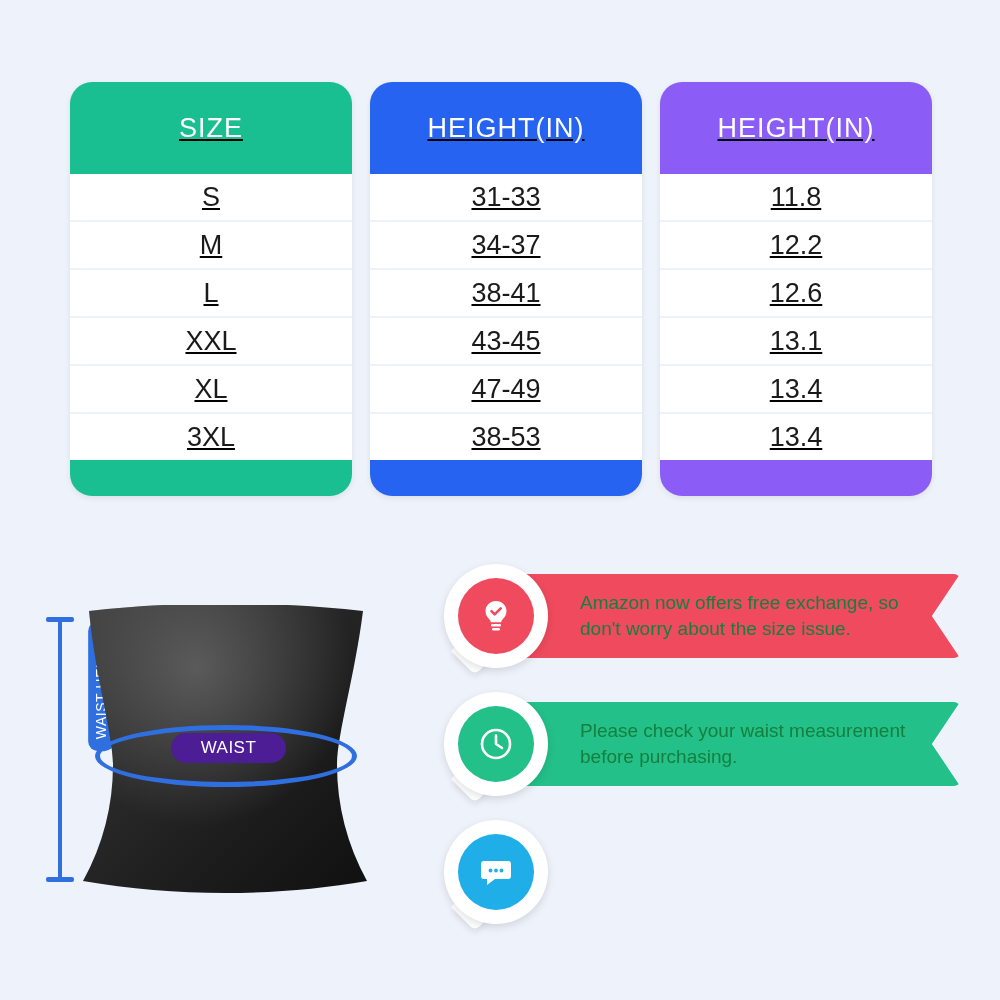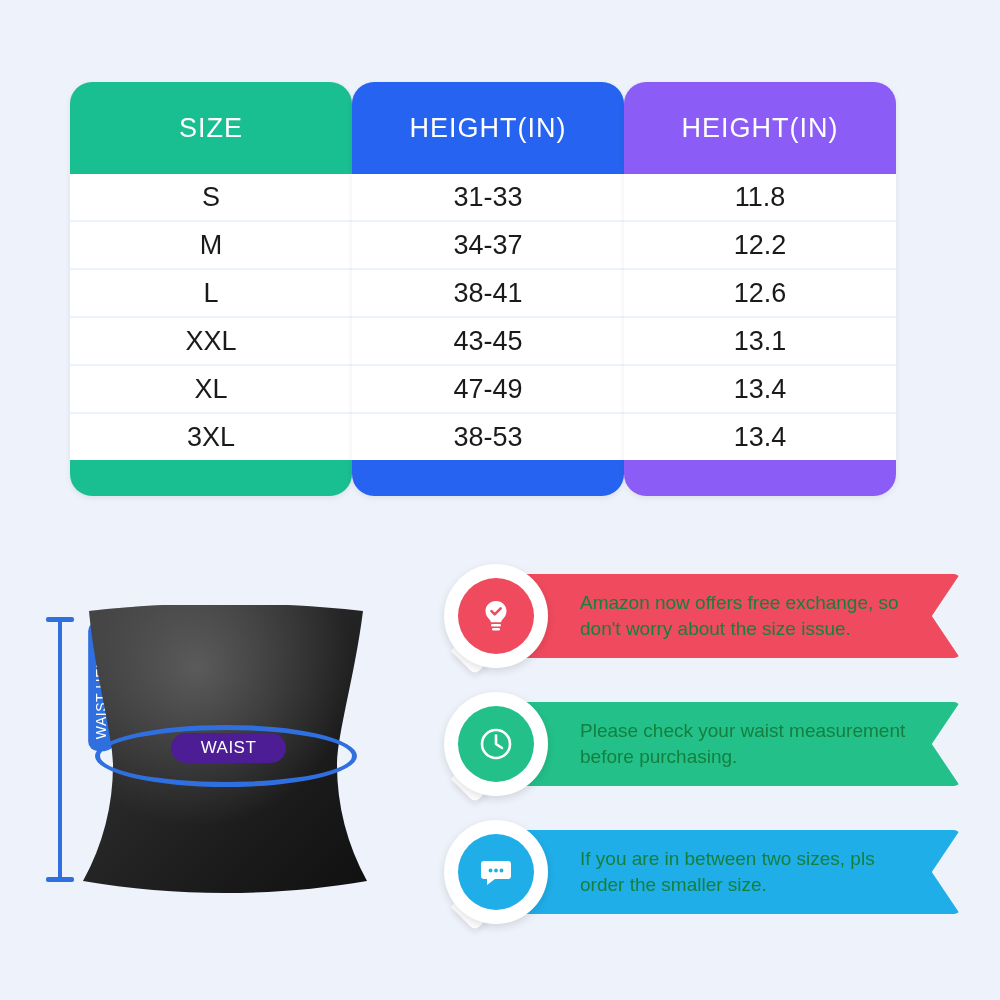--- a/index.html
+++ b/index.html
@@ -15,20 +15,22 @@
     position: relative;
   }
 
   
   .size-table {
     position: absolute;
     left: 70px;
     top: 82px;
     width: 860px;
     display: flex;
+    gap: 18px;
+    text-decoration: underline;
   }
   .col {
     flex: 0 0 auto;
     border-radius: 22px;
     overflow: hidden;
     box-shadow: 0 2px 6px rgba(0,0,0,0.08);
     display: flex;
     flex-direction: column;
   }
   .col-size   { width: 282px; background: #19be91; }
@@ -341,24 +343,20 @@
       <div class="badge-inner">
         <svg width="42" height="42" viewBox="0 0 42 42">
           <circle cx="21" cy="21" r="14" fill="none" stroke="#ffffff" stroke-width="2.6"></circle>
           <path d="M21 12.5V21l6 4" stroke="#ffffff" stroke-width="2.6" fill="none" stroke-linecap="round" stroke-linejoin="round"></path>
         </svg>
       </div>
     </div>
   </div>
 
   <div class="note note-3">
-    <div class="ribbon">
-      <div class="ribbon-bg"></div>
-      <div class="note-text">If you are in between two sizes, pls order the smaller size.</div>
-    </div>
     <div class="badge">
       <div class="badge-tail"></div>
       <div class="badge-outer"></div>
       <div class="badge-inner">
         <svg width="44" height="44" viewBox="0 0 44 44">
           <path d="M10 11h24a3 3 0 0 1 3 3v12a3 3 0 0 1-3 3H21l-8 6v-6h-3a3 3 0 0 1-3-3V14a3 3 0 0 1 3-3z" fill="#ffffff"></path>
           <circle cx="16.5" cy="20.5" r="1.9" fill="#20aee8"></circle>
           <circle cx="22" cy="20.5" r="1.9" fill="#20aee8"></circle>
           <circle cx="27.5" cy="20.5" r="1.9" fill="#20aee8"></circle>
         </svg>

